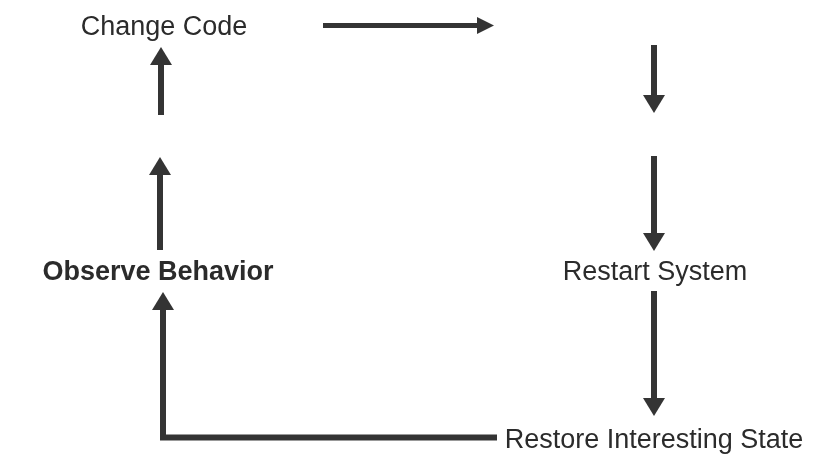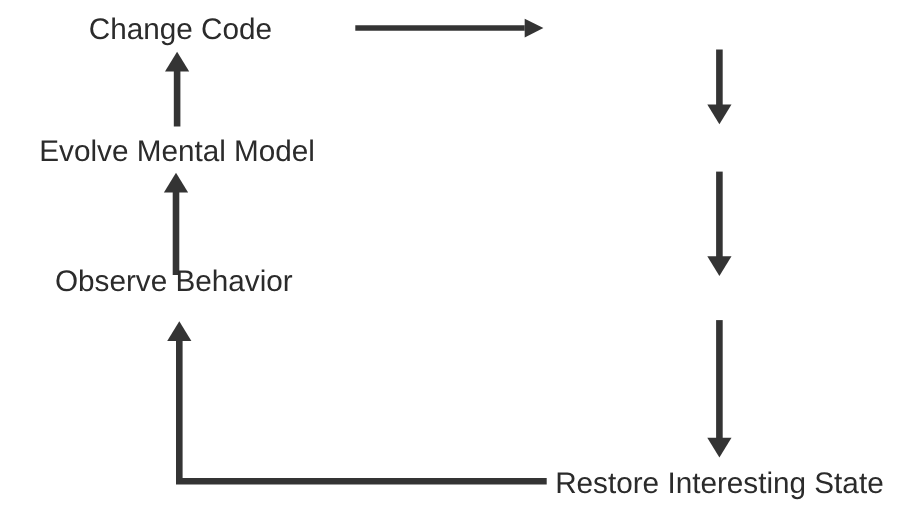--- a/index.html
+++ b/index.html
@@ -20,21 +20,21 @@
     transform: translate(-50%, -50%);
     white-space: nowrap;
     font-size: 27px;
     line-height: 1.1;
     color: var(--text, #2b2b2b);
   }
   #node-change-code           { left: 164px; top: 27px;  }
   #node-save-code             { left: 655px; top: 26px;  }
   #node-evolve-mental-model   { left: 161px; top: 138px; }
   #node-translate-executable  { left: 655px; top: 138px; }
-  #node-observe-behavior      { left: 158px; top: 256px; }
+  #node-observe-behavior      { left: 158px; top: 272px; font-weight: bold; }
   #node-restart-system        { left: 655px; top: 272px; }
   #node-restore-state         { left: 654px; top: 440px; }
   #arrow-layer {
     position: absolute;
     left: 0;
     top: 0;
     width: 824px;
     height: 472px;
     color: var(--arrow, #343434);
   }
@@ -93,21 +93,21 @@
 
     <g>
       <line class="shaft" x1="161" y1="115" x2="161" y2="64"></line>
       <polygon class="head" points="150,65 172,65 161,47"></polygon>
     </g>
   </svg>
 
   <div id="node-change-code" class="node-label">Change Code</div>
 
 
-  <div id="node-evolve-mental-model" class="node-label">Evolve Mental Model</div>
 
 
   <div id="node-observe-behavior" class="node-label">Observe Behavior</div>
 
+  <div id="node-restart-system" class="node-label">Restart System</div>
 
   <div id="node-restore-state" class="node-label">Restore Interesting State</div>
 
 </div>
 
 </body></html>

